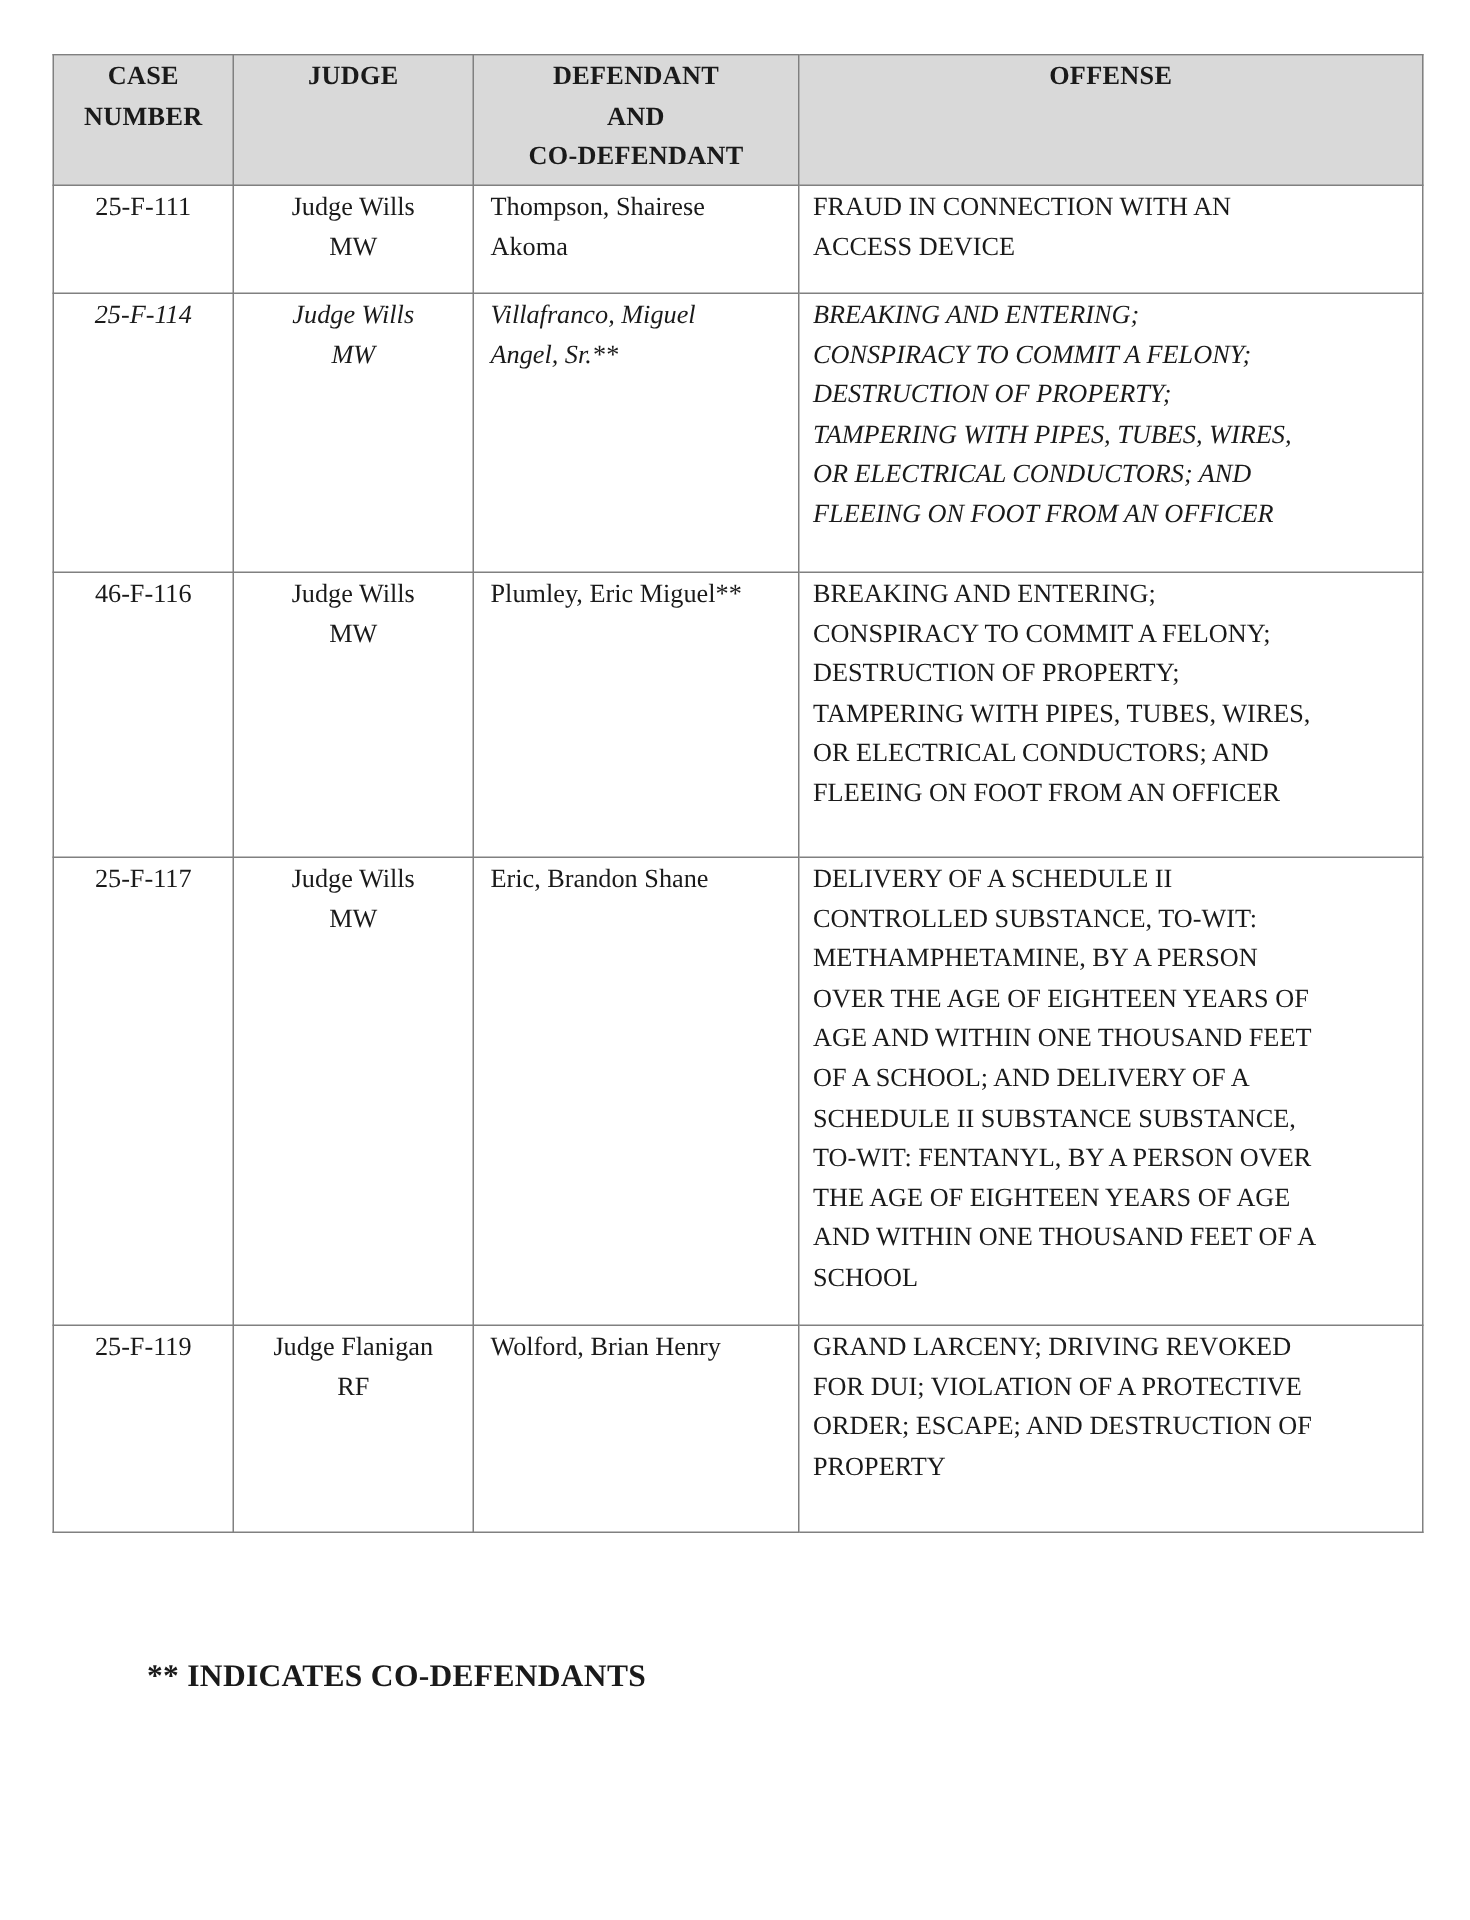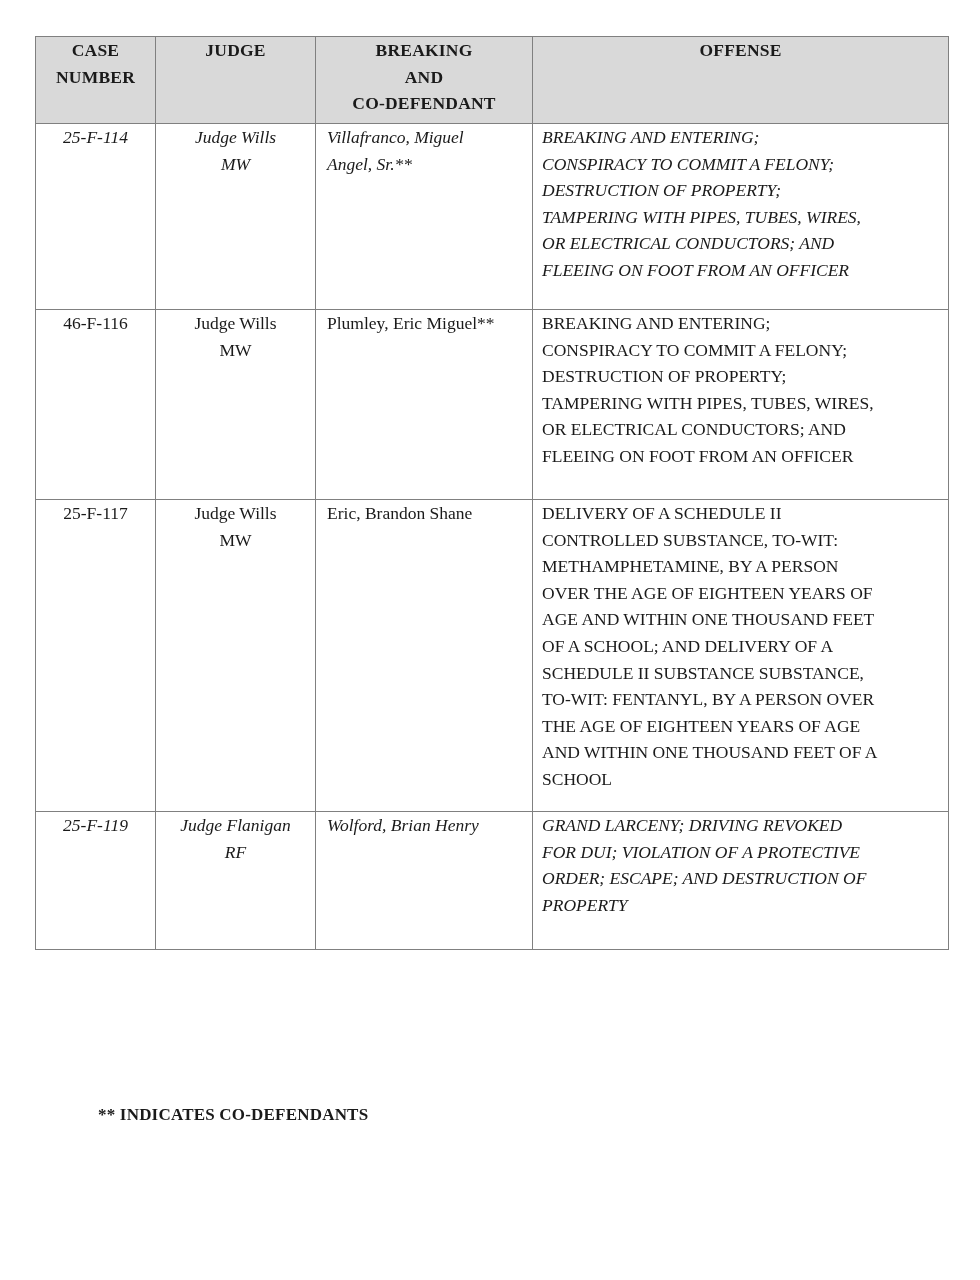--- a/index.html
+++ b/index.html
@@ -84,21 +84,21 @@
     padding-right: 6px;
   }
 
   td .line { display: block; white-space: pre; }
   td.offense .line { white-space: normal; }
 
   .footnote {
     position: absolute;
     left: 98px;
     top: 1105px;
-    font-size: 17px;
+    font-size: 21px;
     font-weight: bold;
     letter-spacing: 0.2px;
     white-space: pre;
   }
 </style>
 </head>
 <body>
 
 <div class="page">
 
@@ -112,30 +112,45 @@
     <thead>
       <tr>
         <th>
           <span class="hline">CASE</span>
           <span class="hline">NUMBER</span>
         </th>
         <th>
           <span class="hline">JUDGE</span>
         </th>
         <th>
-          <span class="hline">BREAKING</span>
+          <span class="hline">DEFENDANT</span>
           <span class="hline">AND</span>
           <span class="hline">CO-DEFENDANT</span>
         </th>
         <th>
           <span class="hline">OFFENSE</span>
         </th>
       </tr>
     </thead>
     <tbody id="table-body">
+        <tr style="height: 72px;">
+          <td class="case-number">25-F-111</td>
+          <td class="judge">
+            <span class="line">Judge Wills</span>
+            <span class="line">MW</span>
+          </td>
+          <td class="defendant">
+            <span class="line">Thompson, Shairese</span>
+            <span class="line">Akoma</span>
+          </td>
+          <td class="offense">
+            <span class="line">FRAUD IN CONNECTION WITH AN</span>
+            <span class="line">ACCESS DEVICE</span>
+          </td>
+        </tr>
         <tr style="height: 186px; font-style: italic;">
           <td class="case-number">25-F-114</td>
           <td class="judge">
             <span class="line">Judge Wills</span>
             <span class="line">MW</span>
           </td>
           <td class="defendant">
             <span class="line">Villafranco, Miguel</span>
             <span class="line">Angel, Sr.**</span>
           </td>
@@ -182,21 +197,21 @@
             <span class="line">OVER THE AGE OF EIGHTEEN YEARS OF</span>
             <span class="line">AGE AND WITHIN ONE THOUSAND FEET</span>
             <span class="line">OF A SCHOOL; AND DELIVERY OF A</span>
             <span class="line">SCHEDULE II SUBSTANCE SUBSTANCE,</span>
             <span class="line">TO-WIT: FENTANYL, BY A PERSON OVER</span>
             <span class="line">THE AGE OF EIGHTEEN YEARS OF AGE</span>
             <span class="line">AND WITHIN ONE THOUSAND FEET OF A</span>
             <span class="line">SCHOOL</span>
           </td>
         </tr>
-        <tr style="height: 138px; font-style: italic;">
+        <tr style="height: 138px;">
           <td class="case-number">25-F-119</td>
           <td class="judge">
             <span class="line">Judge Flanigan</span>
             <span class="line">RF</span>
           </td>
           <td class="defendant">
             <span class="line">Wolford, Brian Henry</span>
           </td>
           <td class="offense">
             <span class="line">GRAND LARCENY; DRIVING REVOKED</span>

